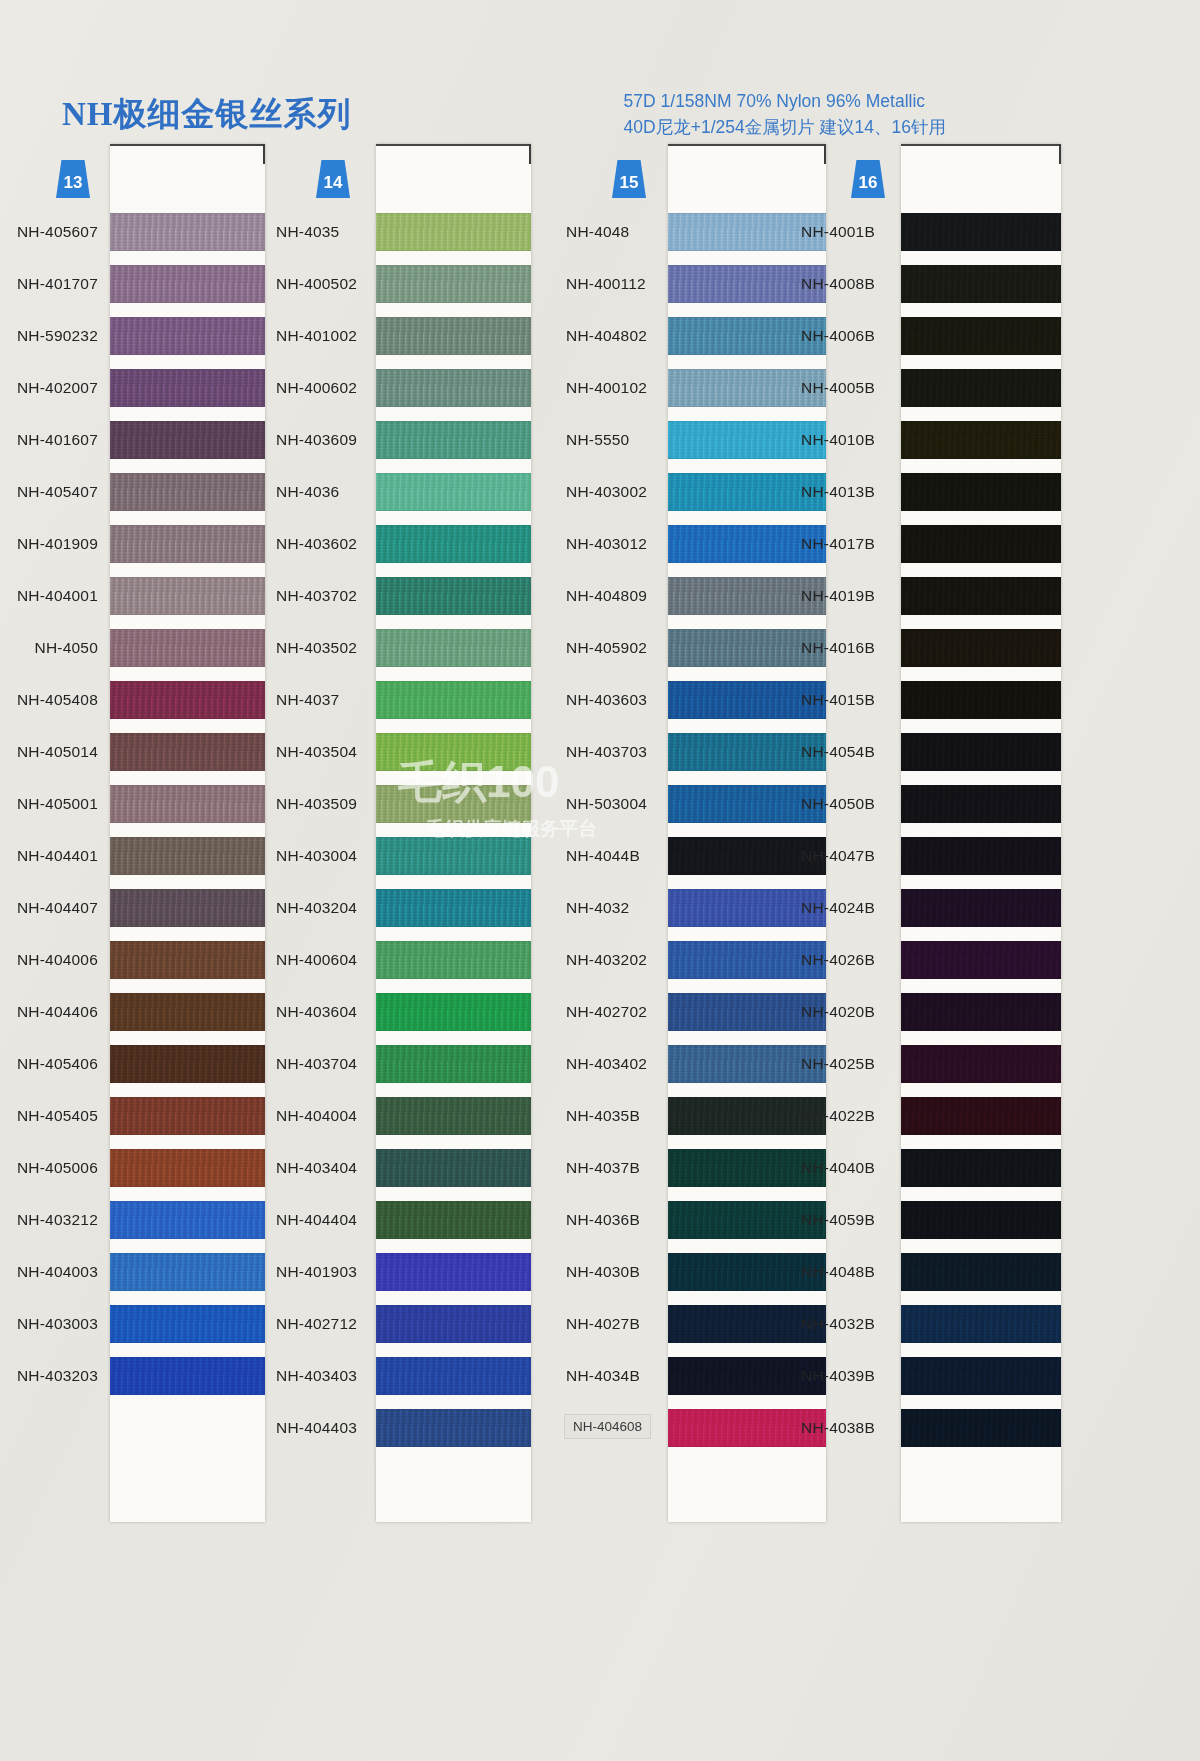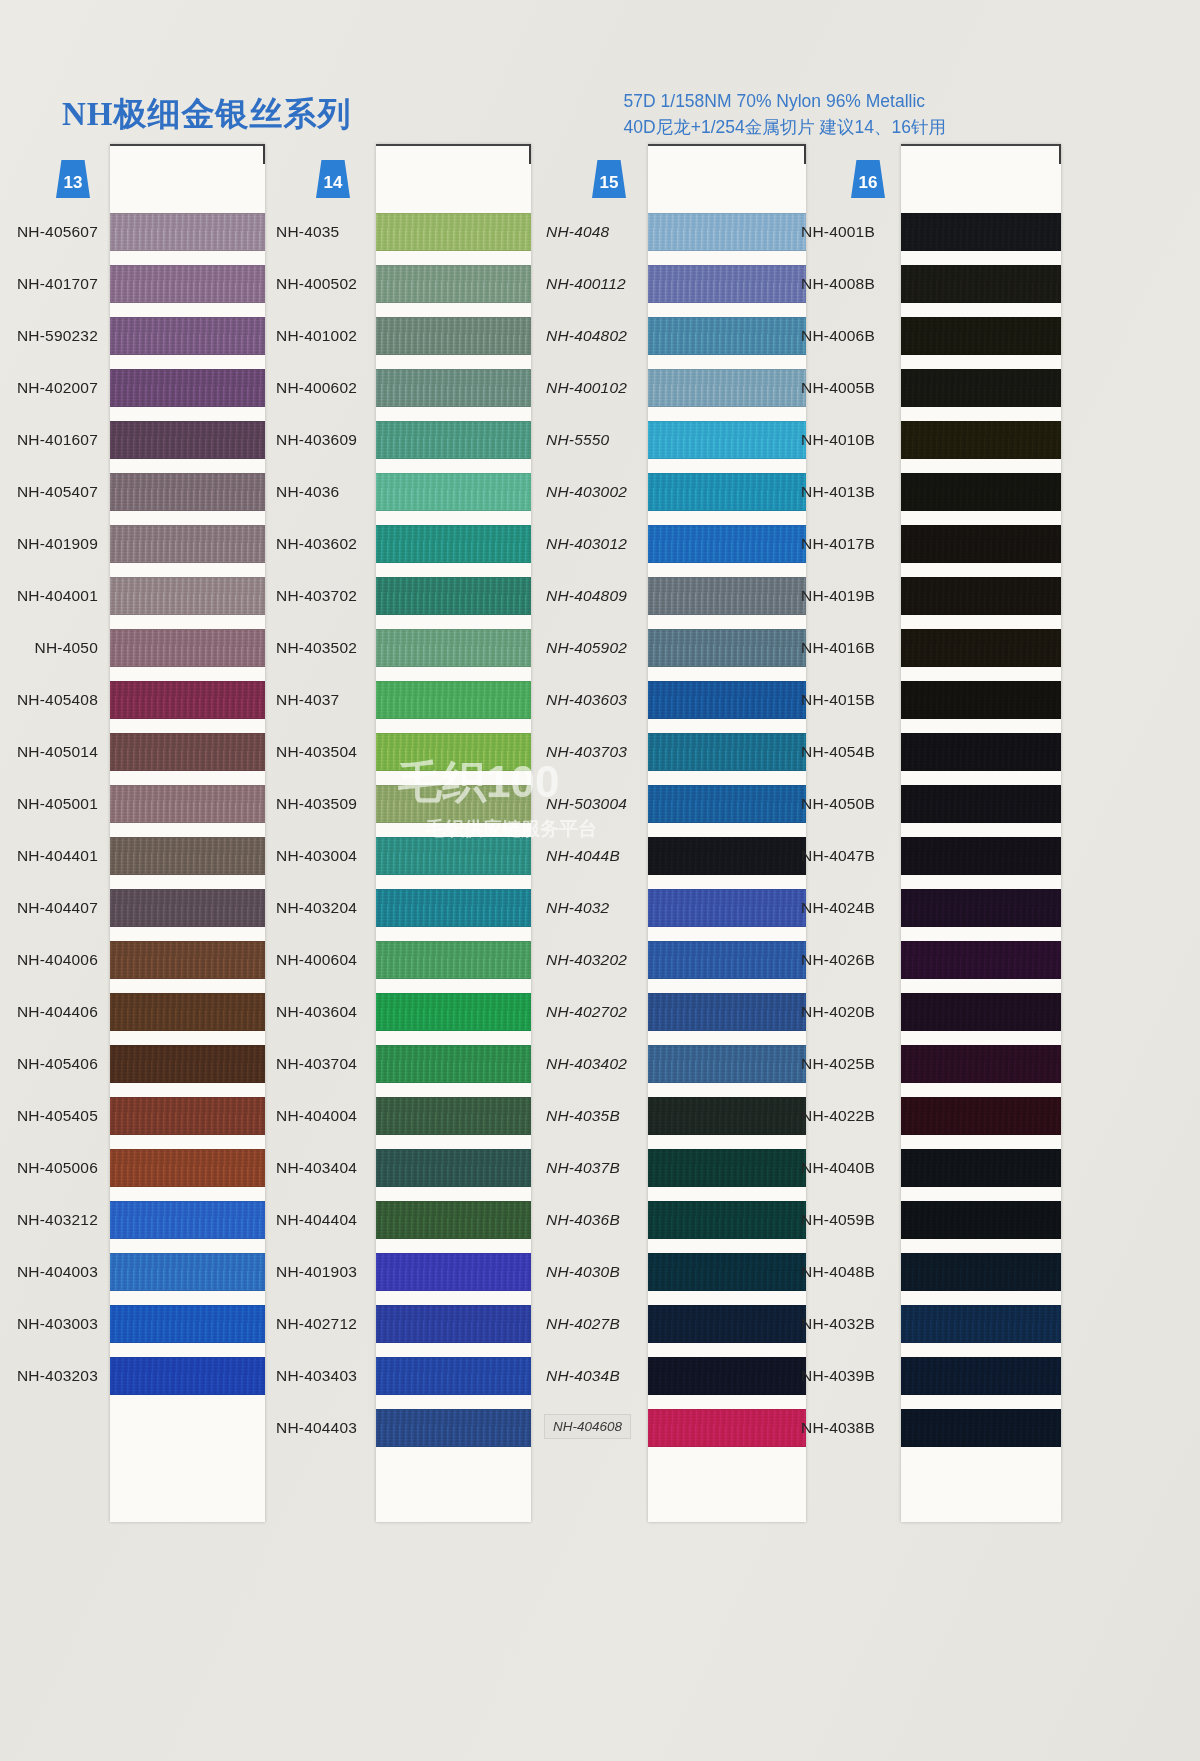--- a/index.html
+++ b/index.html
@@ -37,21 +37,21 @@
   }
 
   
   .columns {
     position: absolute; top: 140px; left: 0;
     width: 1200px; height: 1621px;
   }
   .column { position: absolute; top: 0; height: 1621px; }
   .col-0 { left: 0px;   width: 268px; }
   .col-1 { left: 268px; width: 265px; }
-  .col-2 { left: 544px; width: 268px; }
+  .col-2 { left: 564px; width: 268px; }
   .col-3 { left: 801px; width: 270px; }
 
   
   .tag {
     position: absolute; top: 20px;
     width: 34px; height: 38px;
     background: #2b7fd4;
     clip-path: polygon(16% 0%, 84% 0%, 100% 100%, 0% 100%);
     color: #fff; font-size: 17px; font-weight: 600;
     display: flex; align-items: flex-end; justify-content: center;
@@ -369,21 +369,21 @@
           <div class="swatch" style="background: rgb(43, 74, 136);"></div>
         </div>
       </div>
     </div>
     <div class="column col-2">
       <div class="tag">15</div>
       <div class="board" style="top: 4px; height: 1378px;">
         <div class="board-top-line"></div>
         <div class="board-corner"></div>
       </div>
-      <div class="rows" style="top: 66px; font-style: italic;">
+      <div class="rows" style="top: 66px;">
         <div class="row">
           <div class="label">NH-4048</div>
           <div class="swatch" style="background: rgb(138, 176, 205);"></div>
         </div>
         <div class="row">
           <div class="label">NH-400112</div>
           <div class="swatch" style="background: rgb(107, 117, 173);"></div>
         </div>
         <div class="row">
           <div class="label">NH-404802</div>

